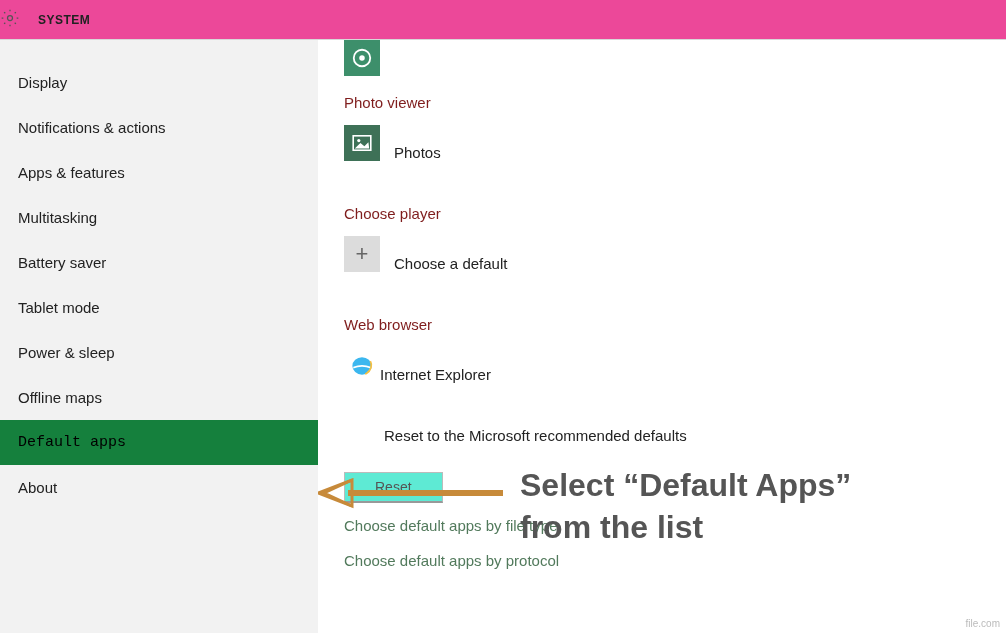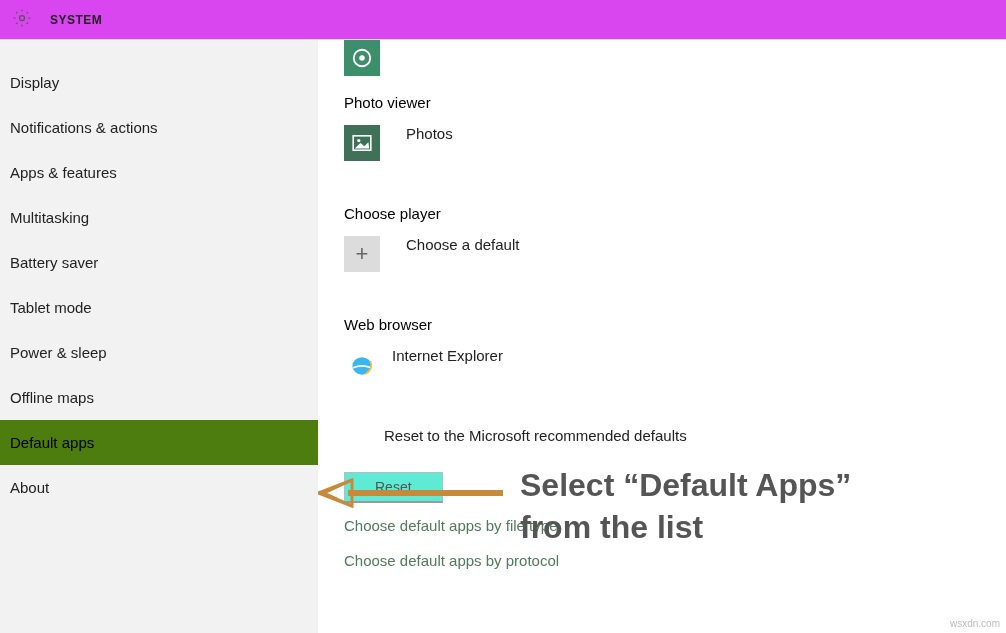--- a/index.html
+++ b/index.html
@@ -1,57 +1,57 @@
 <!DOCTYPE html>
 <html><head>
   <meta charset="utf-8">
   <style>
     * { margin: 0; padding: 0; box-sizing: border-box; font-family: "Segoe UI", Arial, sans-serif; }
     body { width: 1006px; height: 633px; background: #fff; overflow: hidden; position: relative; }
     
     .header {
       height: 40px;
-      background: #d946ef;
+      background: #ec4899;
       display: flex;
       align-items: center;
-      padding-left: 12px;
       border-bottom: 1px solid #d8d8d8;
     }
     .header .gear { width: 20px; height: 20px; color: #555; }
     .header .title { font-size: 12px; font-weight: 600; letter-spacing: 0.5px; color: #222; margin-left: 18px; }
     
     .layout { display: flex; height: calc(100% - 40px); }
     
     .sidebar {
       width: 318px;
       background: #f2f2f2;
       padding-top: 20px;
     }
     .sidebar-item {
-      padding: 14px 10px;
+      padding: 14px 18px;
       font-size: 15px;
       color: #222;
       cursor: pointer;
     }
     .sidebar-item.selected {
-      background: #4d7c0f;
+      background: #15803d;
       color: #000;
+      font-family: Liberation Mono, monospace;
     }
     
     .content {
       flex: 1;
       padding: 0 0 0 26px;
       overflow: hidden;
       position: relative;
     }
     
     .section { margin-top: 18px; }
-    .section-title { font-size: 15px; color: #000000; margin-bottom: 14px; }
+    .section-title { font-size: 15px; color: #7f1d1d; margin-bottom: 14px; }
     
-    .app-row { display: flex; align-items: flex-start; margin-top: 0; cursor: pointer; gap: 12px; }
+    .app-row { display: flex; align-items: flex-end; margin-top: 0; cursor: pointer; }
     .app-icon {
       width: 36px; height: 36px;
       display: flex; align-items: center; justify-content: center;
       margin-right: 14px;
     }
     .app-icon.green { background: #3d8f6b; }
     .app-icon.dkgreen { background: #3e7157; }
     .app-icon.gray { background: #dcdcdc; }
     .app-label { font-size: 15px; color: #222; }
     
@@ -187,13 +187,13 @@
   <line x1="30" y1="15" x2="185" y2="15" stroke="#c78a3a" stroke-width="6"></line>
   <polygon points="0,15 34,2 34,10 34,20 34,28" fill="none" stroke="#c78a3a" stroke-width="3"></polygon>
   <polyline points="34,2 6,15 34,28" fill="none" stroke="#c78a3a" stroke-width="3"></polyline>
 </svg>
 
 <div class="annotation">
   <div>Select “Default Apps”</div>
   <div>from the list</div>
 </div>
 
-<div class="watermark">wsxdn.com</div>
+<div class="watermark">file.com</div>
 
 </body></html>

